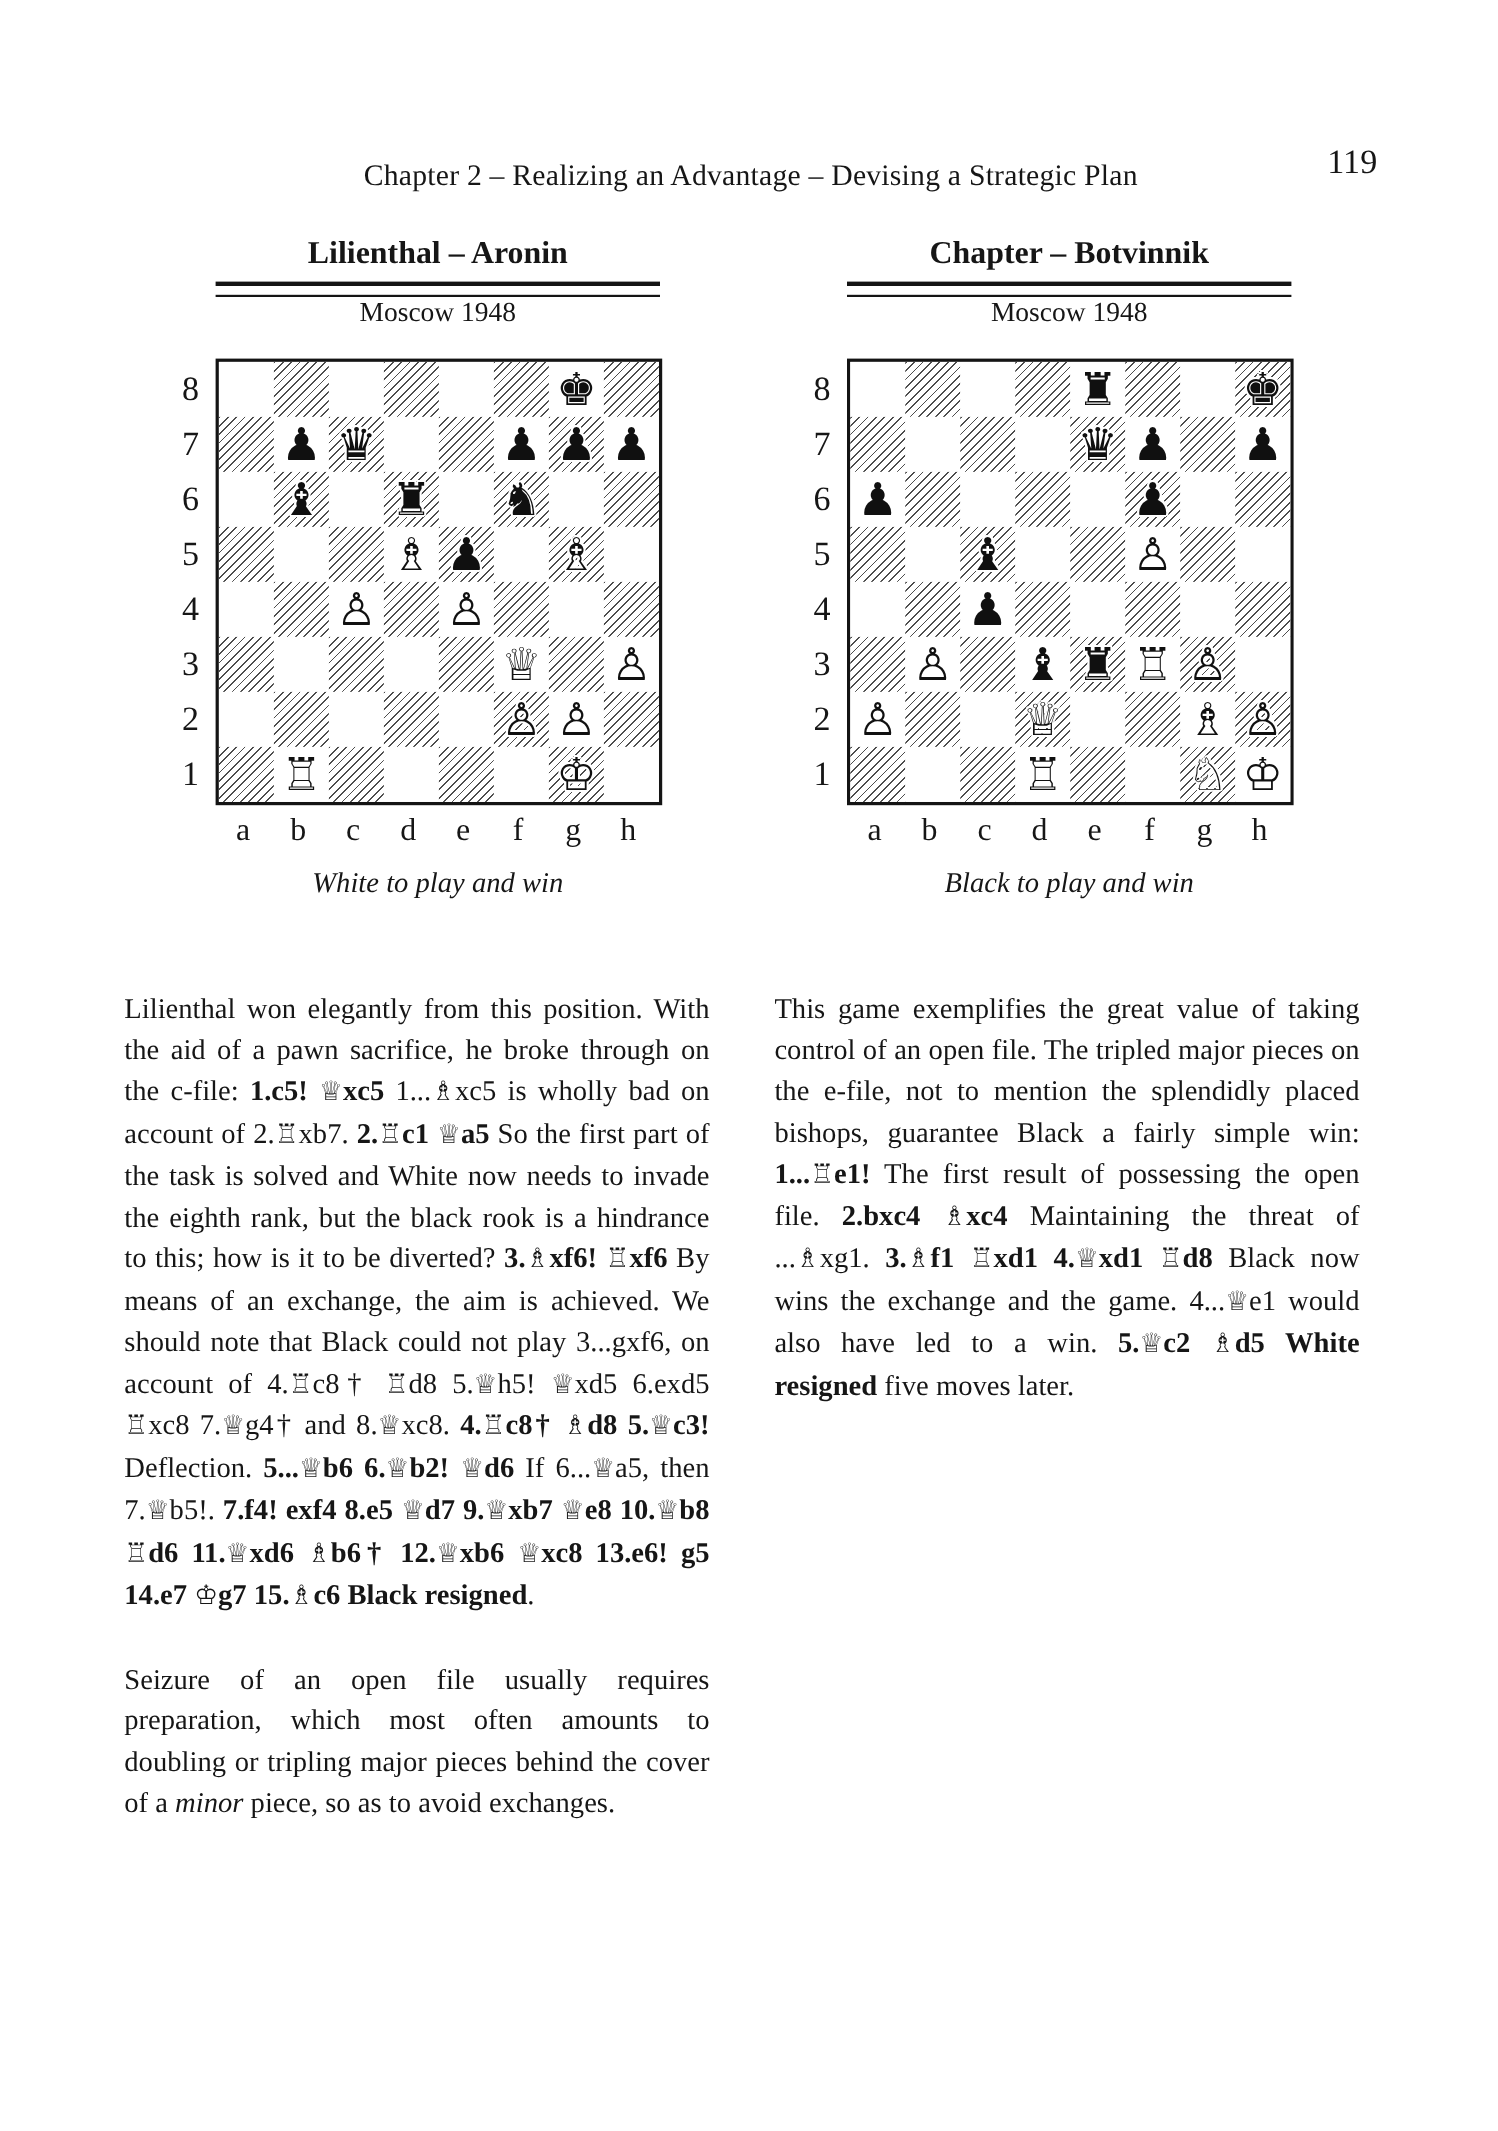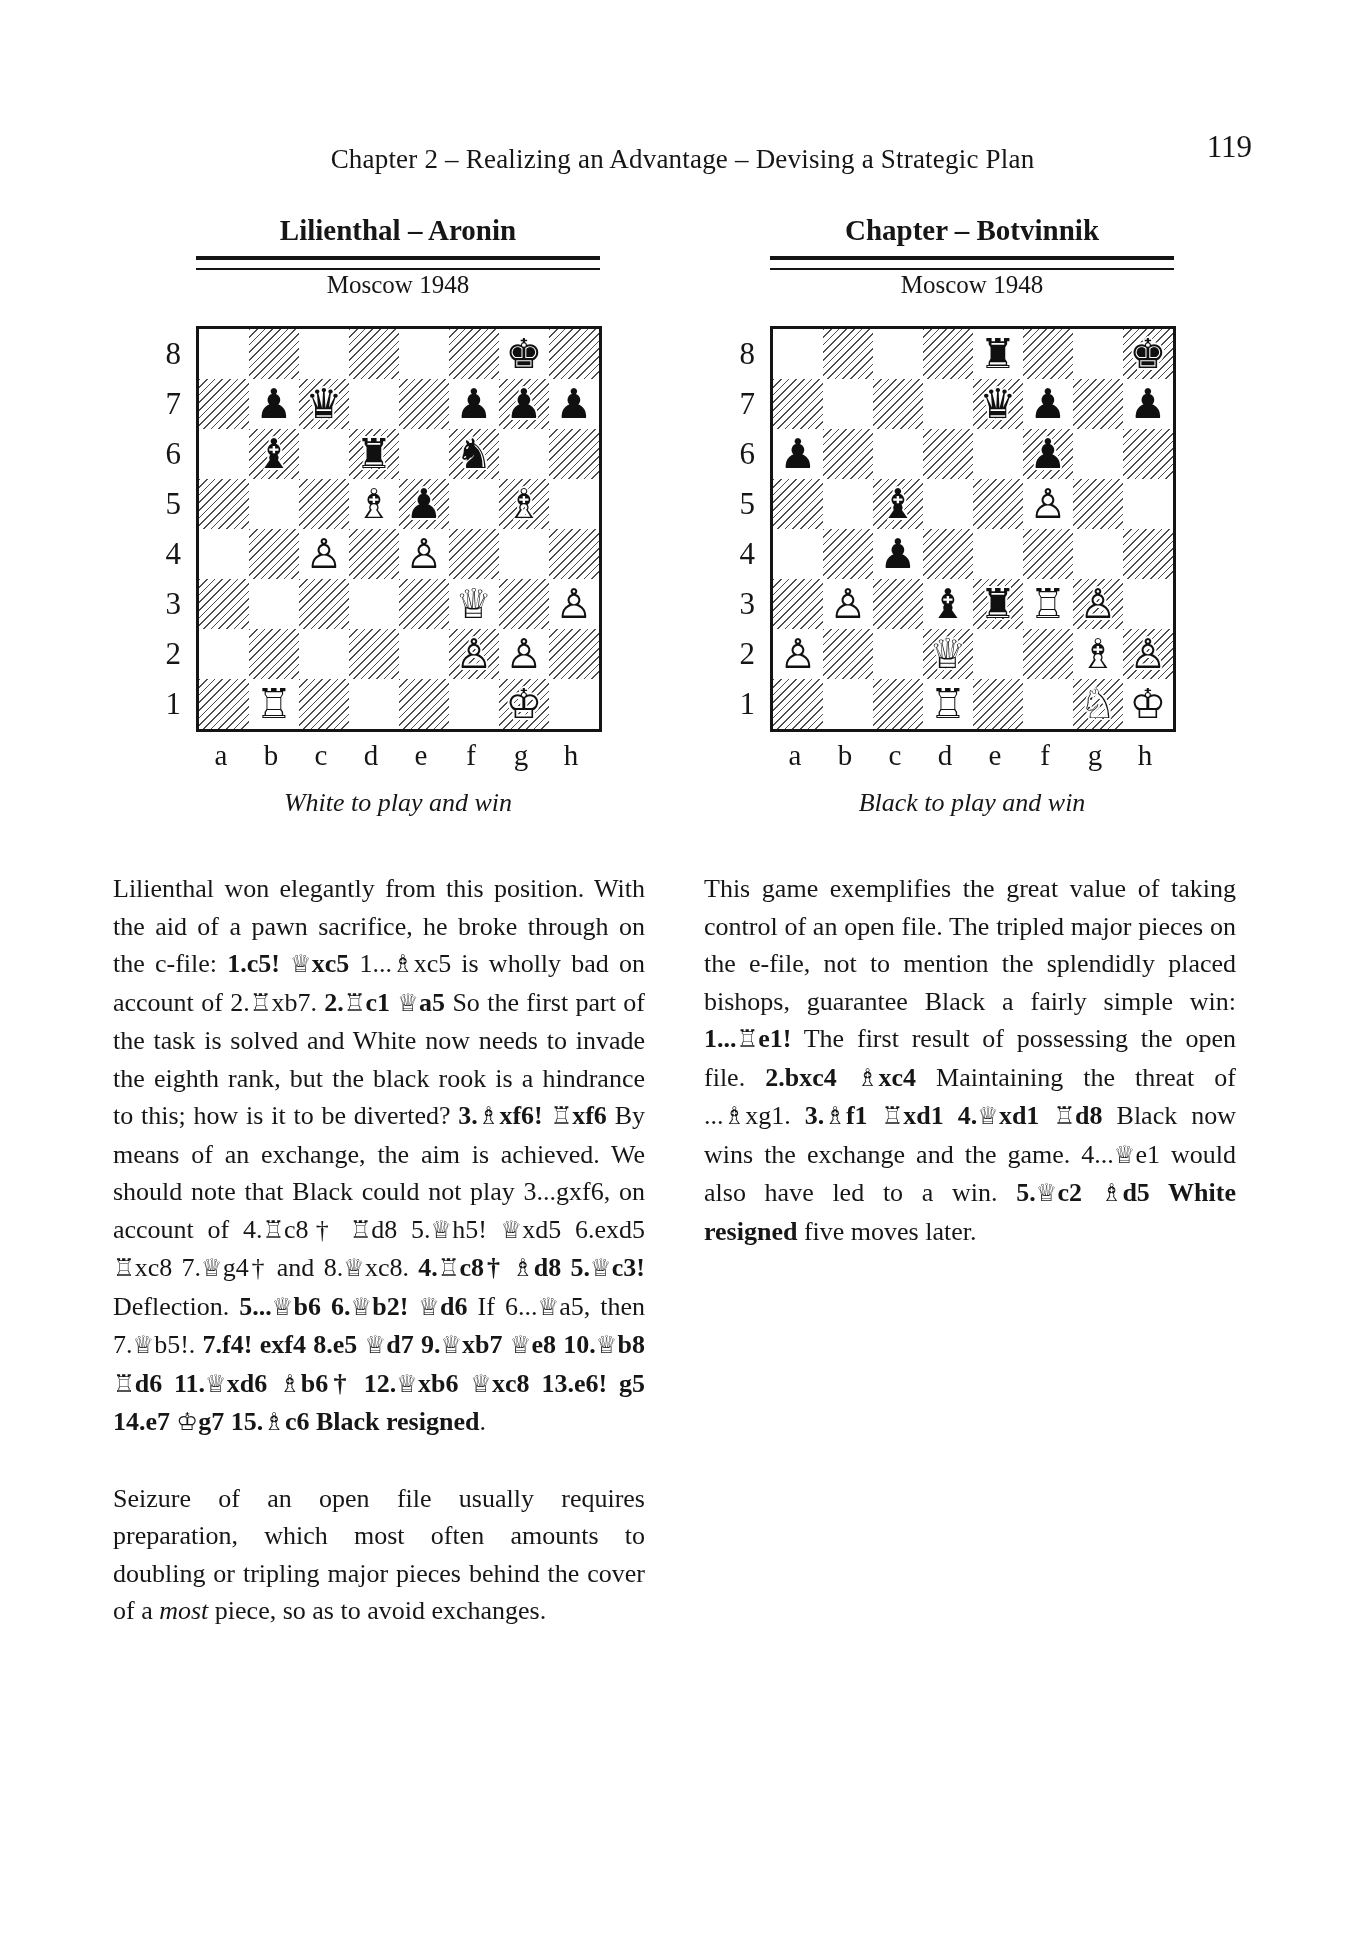--- a/index.html
+++ b/index.html
@@ -37,21 +37,21 @@
   .pc{
     display:block;width:50px;height:50px;line-height:51px;text-align:center;
     font-family:"DejaVu Sans",sans-serif;font-size:41px;color:#101010;
     text-shadow:-2px 0 0 #fff,2px 0 0 #fff,0 -2px 0 #fff,0 2px 0 #fff,
                 -1.5px -1.5px 0 #fff,1.5px 1.5px 0 #fff,-1.5px 1.5px 0 #fff,1.5px -1.5px 0 #fff;
   }
   .file-labels{grid-column:2;display:flex;margin-top:7px;}
   .file-labels div{width:50px;text-align:center;font-size:29px;line-height:32px;}
   .caption{margin-top:17px;font-style:italic;font-size:26px;line-height:30px;}
   p.body{font-size:26px;line-height:37.5px;text-align:justify;margin:0;}
-  p.body.first{margin-top:52px;}
+  p.body.first{margin-top:80px;}
   p.body + p.body{margin-top:38px;}
   .b{font-weight:bold;}
   .i{font-style:italic;}
   .fig{font-family:"DejaVu Sans",sans-serif;font-size:0.93em;}
 </style>
 </head>
 <body>
 
 <div class="pagehead">
   <div class="chapter">Chapter 2 – Realizing an Advantage – Devising a Strategic Plan</div>
@@ -188,21 +188,21 @@
           <div>c</div>
           <div>d</div>
           <div>e</div>
           <div>f</div>
           <div>g</div>
           <div>h</div>
         </div>
     </div>
     <div class="board-align caption">White to play and win</div>
     <p class="body first"><span>Lilienthal won elegantly from this position. With the aid of a pawn sacrifice, he broke through on the c-file: </span><span class="b">1.c5! <span class="fig">♕</span>xc5</span><span> 1...<span class="fig">♗</span>xc5 is wholly bad on account of 2.<span class="fig">♖</span>xb7. </span><span class="b">2.<span class="fig">♖</span>c1 <span class="fig">♕</span>a5</span><span> So the first part of the task is solved and White now needs to invade the eighth rank, but the black rook is a hindrance to this; how is it to be diverted? </span><span class="b">3.<span class="fig">♗</span>xf6! <span class="fig">♖</span>xf6</span><span> By means of an exchange, the aim is achieved. We should note that Black could not play 3...gxf6, on account of 4.<span class="fig">♖</span>c8† <span class="fig">♖</span>d8 5.<span class="fig">♕</span>h5! <span class="fig">♕</span>xd5 6.exd5 <span class="fig">♖</span>xc8 7.<span class="fig">♕</span>g4† and 8.<span class="fig">♕</span>xc8. </span><span class="b">4.<span class="fig">♖</span>c8† <span class="fig">♗</span>d8 5.<span class="fig">♕</span>c3!</span><span> Deflection. </span><span class="b">5...<span class="fig">♕</span>b6 6.<span class="fig">♕</span>b2! <span class="fig">♕</span>d6</span><span> If 6...<span class="fig">♕</span>a5, then 7.<span class="fig">♕</span>b5!. </span><span class="b">7.f4! exf4 8.e5 <span class="fig">♕</span>d7 9.<span class="fig">♕</span>xb7 <span class="fig">♕</span>e8 10.<span class="fig">♕</span>b8 <span class="fig">♖</span>d6 11.<span class="fig">♕</span>xd6 <span class="fig">♗</span>b6† 12.<span class="fig">♕</span>xb6 <span class="fig">♕</span>xc8 13.e6! g5 14.e7 <span class="fig">♔</span>g7 15.<span class="fig">♗</span>c6 Black resigned</span><span>.</span></p>
-    <p class="body"><span>Seizure of an open file usually requires preparation, which most often amounts to doubling or tripling major pieces behind the cover of a </span><span class="i">most</span><span> piece, so as to avoid exchanges.</span></p>
+    <p class="body"><span>Seizure of an open file usually requires preparation, which most often amounts to doubling or tripling major pieces behind the cover of a </span><span class="i">minor</span><span> piece, so as to avoid exchanges.</span></p>
   </section>
 
   <section class="col col-right">
     <div class="board-align game-title">Chapter – Botvinnik</div>
     <div class="board-align double-rule"></div>
     <div class="board-align venue">Moscow 1948</div>
     <div class="diagram">
       <div class="rank-labels">
           <div>8</div>
           <div>7</div>

